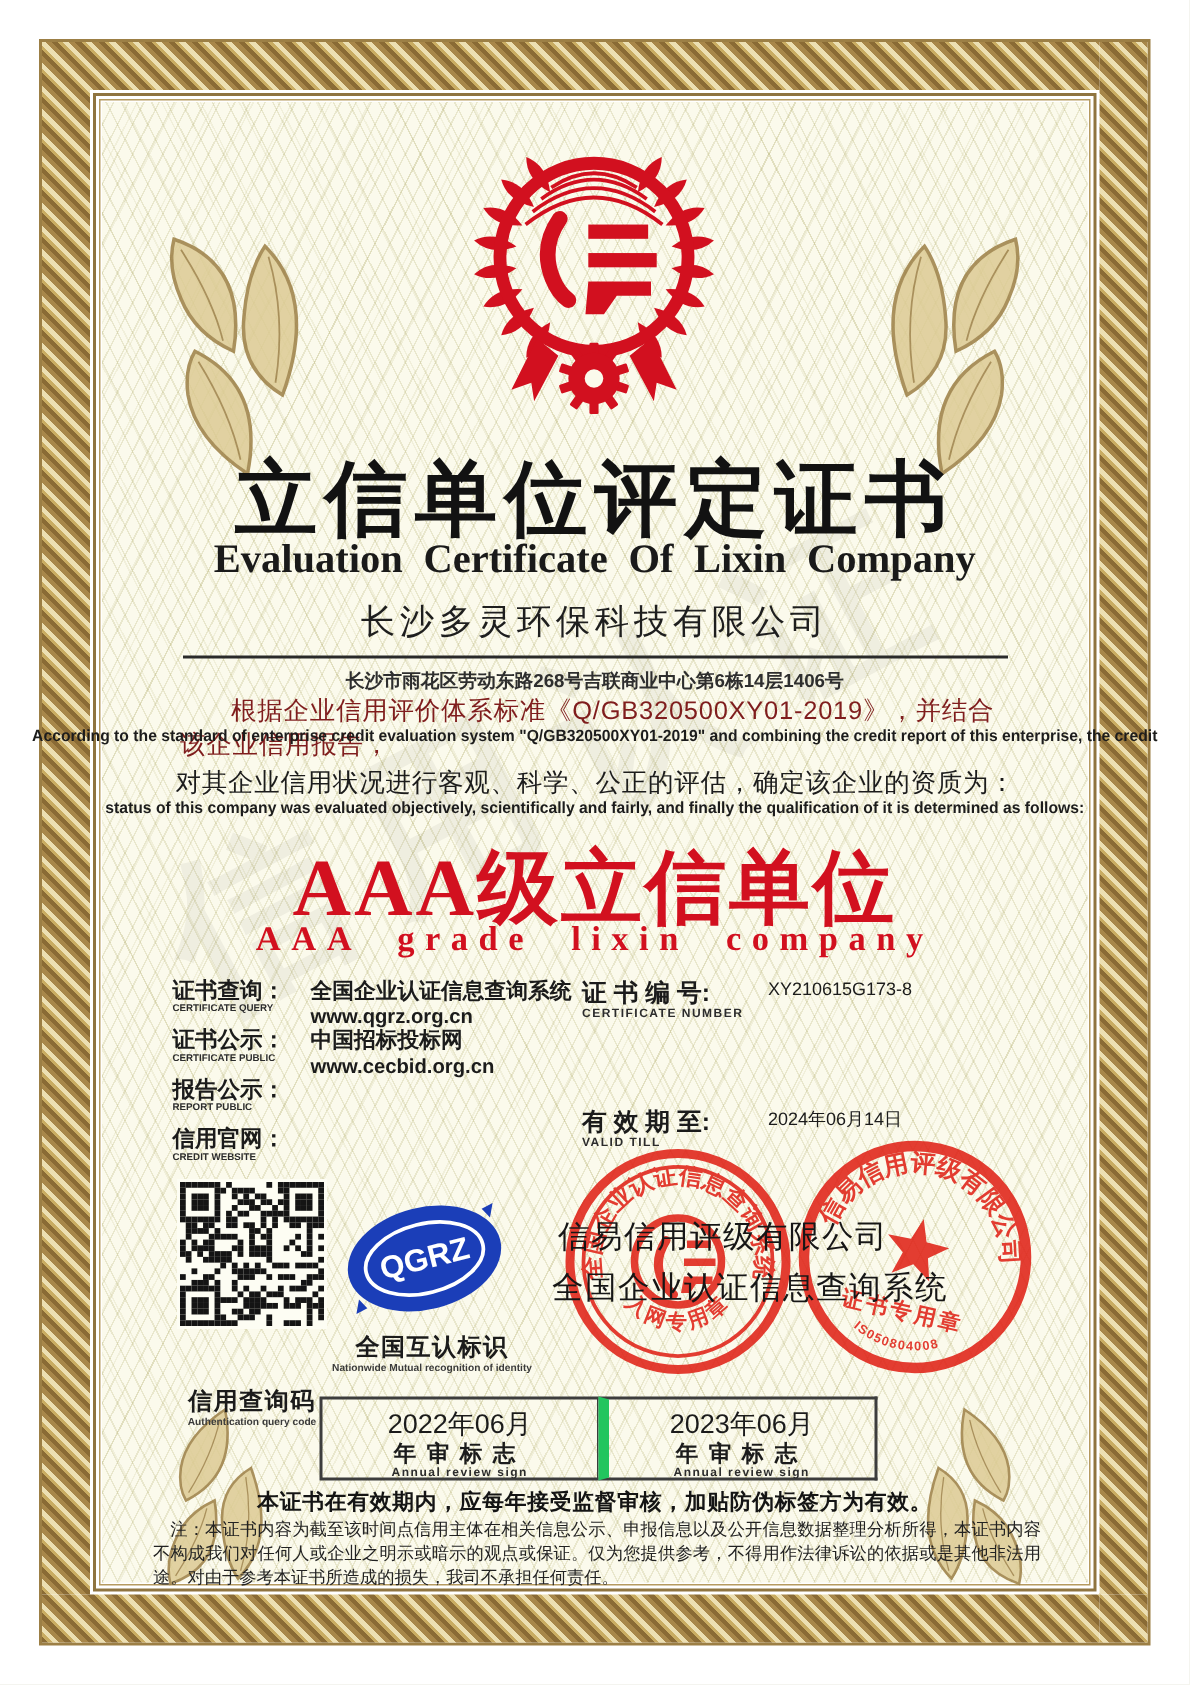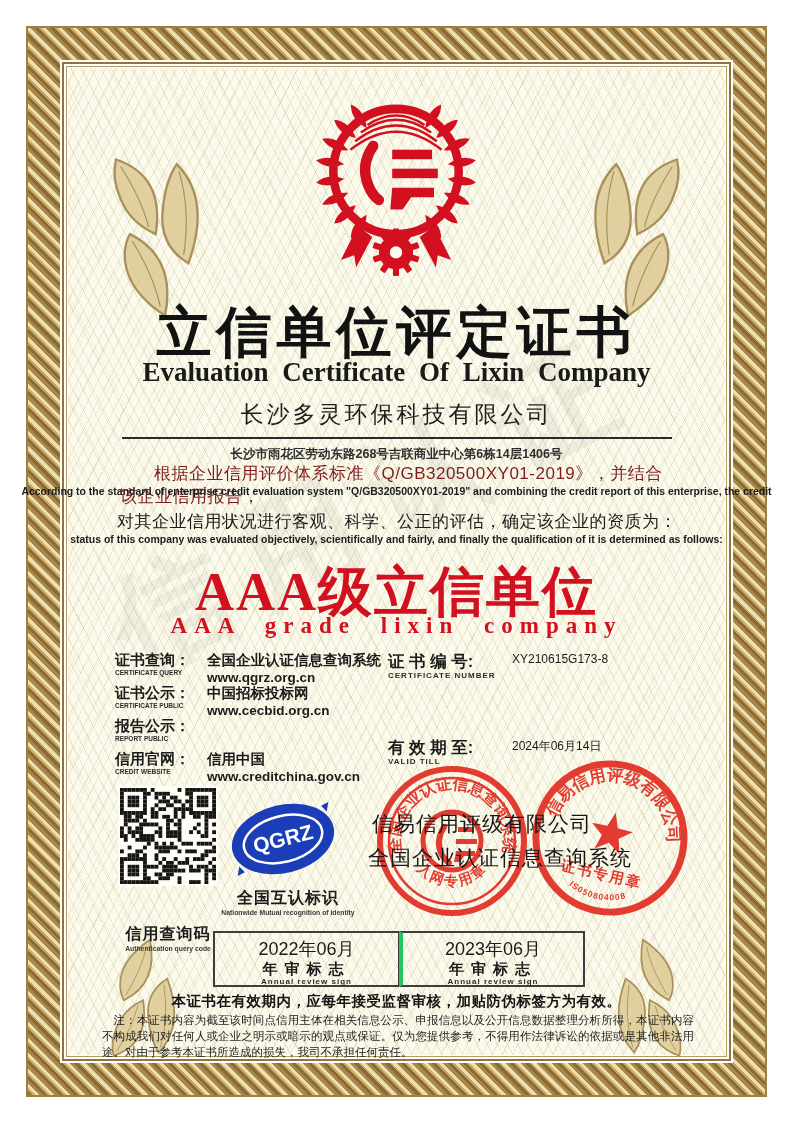--- a/index.html
+++ b/index.html
@@ -72,21 +72,21 @@
 
   .stamp { opacity:.88; }
   .stamp-left  { left:374px; top:763px; }
   .stamp-right { left:530px; top:758px; transform:rotate(13deg); }
   .issuer-line { position:absolute; font-size:21px; color:#161616; font-weight:500; letter-spacing:1px; z-index:5; }
   .issuer-1 { left:372px; top:810px; }
   .issuer-2 { left:368px; top:844px; }
 
   .annual-box { position:absolute; top:931px; width:186px; height:56px; border:2px solid #3d3d3d; text-align:center; padding-top:4px; }
   .annual-1 { left:213px; border-right:1px solid #3d3d3d; }
-  .annual-2 { left:399px; border-left:4px solid #22c55e; }
+  .annual-2 { left:399px; border-left:7px solid #22c55e; }
   .annual-date { font-size:18px; color:#1b1b1b; font-weight:500; }
   .annual-cn { font-size:15px; font-weight:bold; color:#1b1b1b; letter-spacing:7px; margin-top:-1px; }
   .annual-en { font-size:8px; font-weight:bold; color:#2c2c2c; letter-spacing:1px; margin-top:-2px; }
 
   .notice { top:992px; font-size:14.5px; font-weight:bold; color:#141414; letter-spacing:.5px; }
   .disclaimer { left:102px; width:592px; top:1012px; font-size:11.5px; color:#222; font-weight:500;
     line-height:16px; text-align:justify; text-indent:1em; }
 
   svg text { font-family:"Liberation Sans", sans-serif; }
 </style>
@@ -244,24 +244,20 @@
   <div class="qrow" style="top:717px">
     <div class="lab">
         <div class="cn">报告公示：</div>
       <div class="en">REPORT PUBLIC</div>
       </div>
   </div>
   <div class="qrow" style="top:750px">
     <div class="lab">
         <div class="cn">信用官网：</div>
       <div class="en">CREDIT WEBSITE</div>
-      </div>
-    <div class="val">
-        <div class="cn">信用中国</div>
-      <div class="url">www.creditchina.gov.cn</div>
       </div>
   </div>
 
   <div class="drow" style="top:651px">
     <div class="lab"><div class="cn">证 书 编 号:</div>
       <div class="en">CERTIFICATE NUMBER</div></div>
     <div class="val">XY210615G173-8</div>
   </div>
   <div class="drow" style="top:737px">
     <div class="lab"><div class="cn">有 效 期 至:</div>

